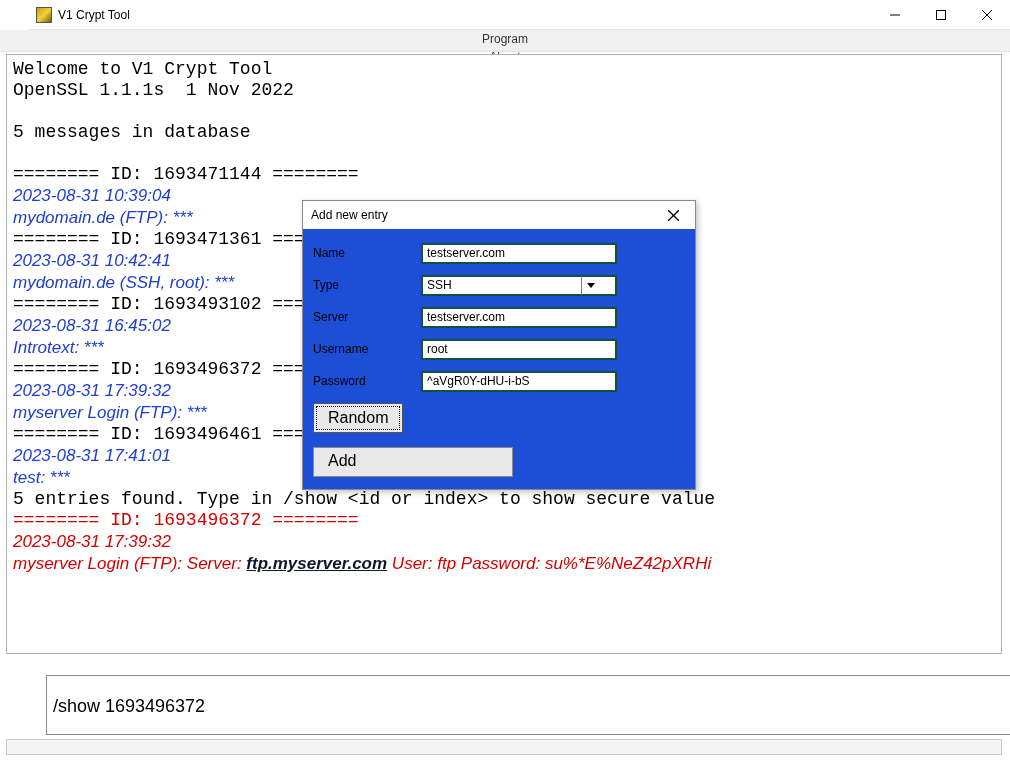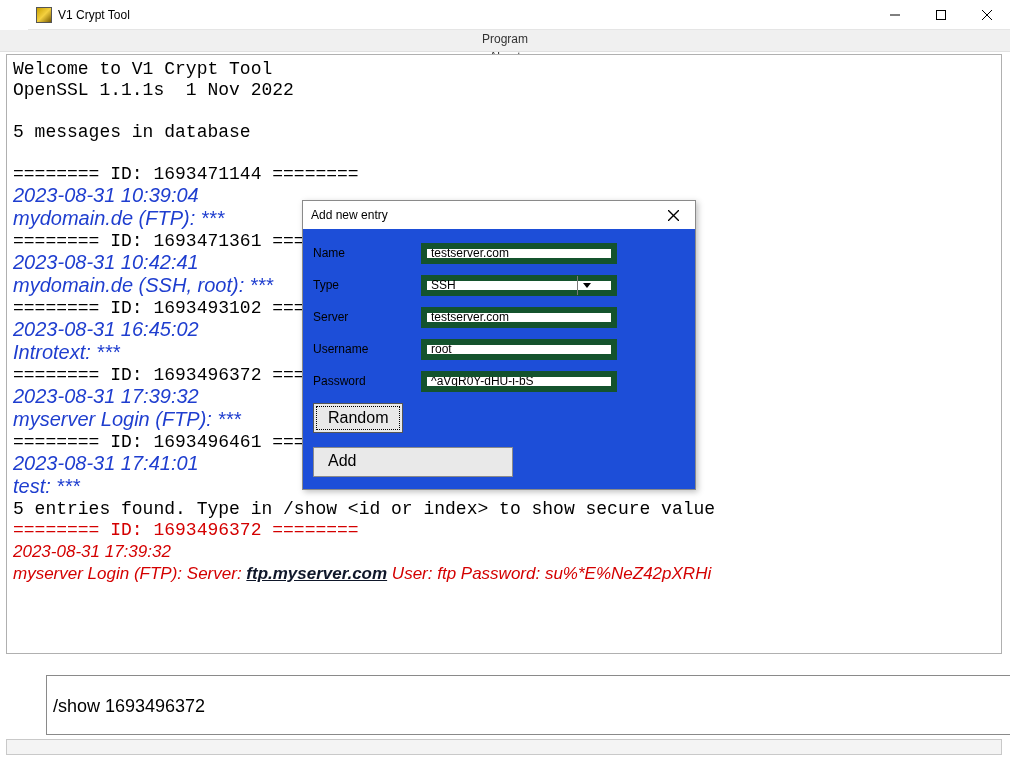--- a/index.html
+++ b/index.html
@@ -66,21 +66,21 @@
     border: 1px solid #b0b0b0;
     background: #fff;
     padding: 4px 6px;
     font-family: "Courier New", monospace;
     font-size: 18px;
     line-height: 21px;
     white-space: pre;
     overflow: hidden;
   }
   .mono-black { color:#000; }
-  .blue-italic { color:#1f3ecf; font-style: italic; font-family: Arial, sans-serif; font-size:20px; }
+  .blue-italic { color:#1f3ecf; font-style: italic; font-family: Arial, sans-serif; font-size:17px; }
   .red-mono { color:#d40000; font-family:"Courier New", monospace; }
   .red-italic { color:#d40000; font-style: italic; font-family: Arial, sans-serif; font-size:17px; }
   .red-italic a { color:#0f172a; text-decoration: underline; font-style: italic; font-weight: bold; }
   
   .inputbox {
     position: absolute;
     left: 6px; bottom: 26px;
     width: 996px;
     height: 60px;
     border: 1px solid #8a8a8a;
@@ -129,21 +129,21 @@
     height: 32px;
   }
   .row .lbl {
     width: 108px;
     font-size:12px;
     color:#000;
   }
   .row input[type=text], .row .select {
     flex:1;
     height:21px;
-    border:6px solid #14532d;
+    border:2px solid #14532d;
     background:#fff;
     font-size:12px;
     padding:1px 4px;
     font-family:"Segoe UI", Tahoma, sans-serif;
     max-width: 196px;
   }
   .row .select {
     display:flex;align-items:center;justify-content:space-between;
     padding-right:16px;
   }

